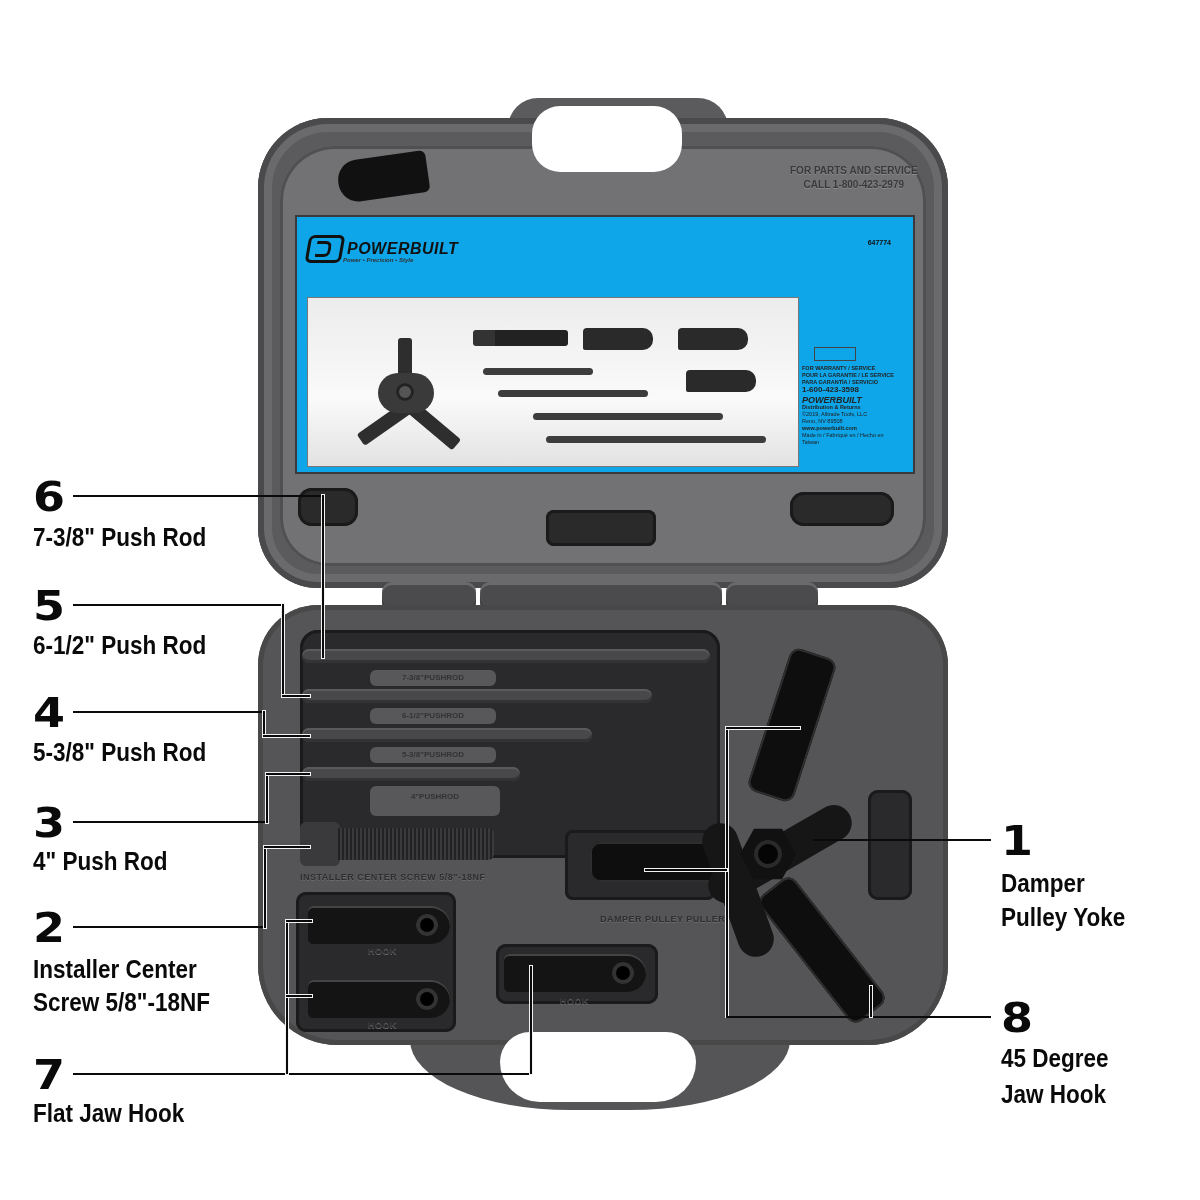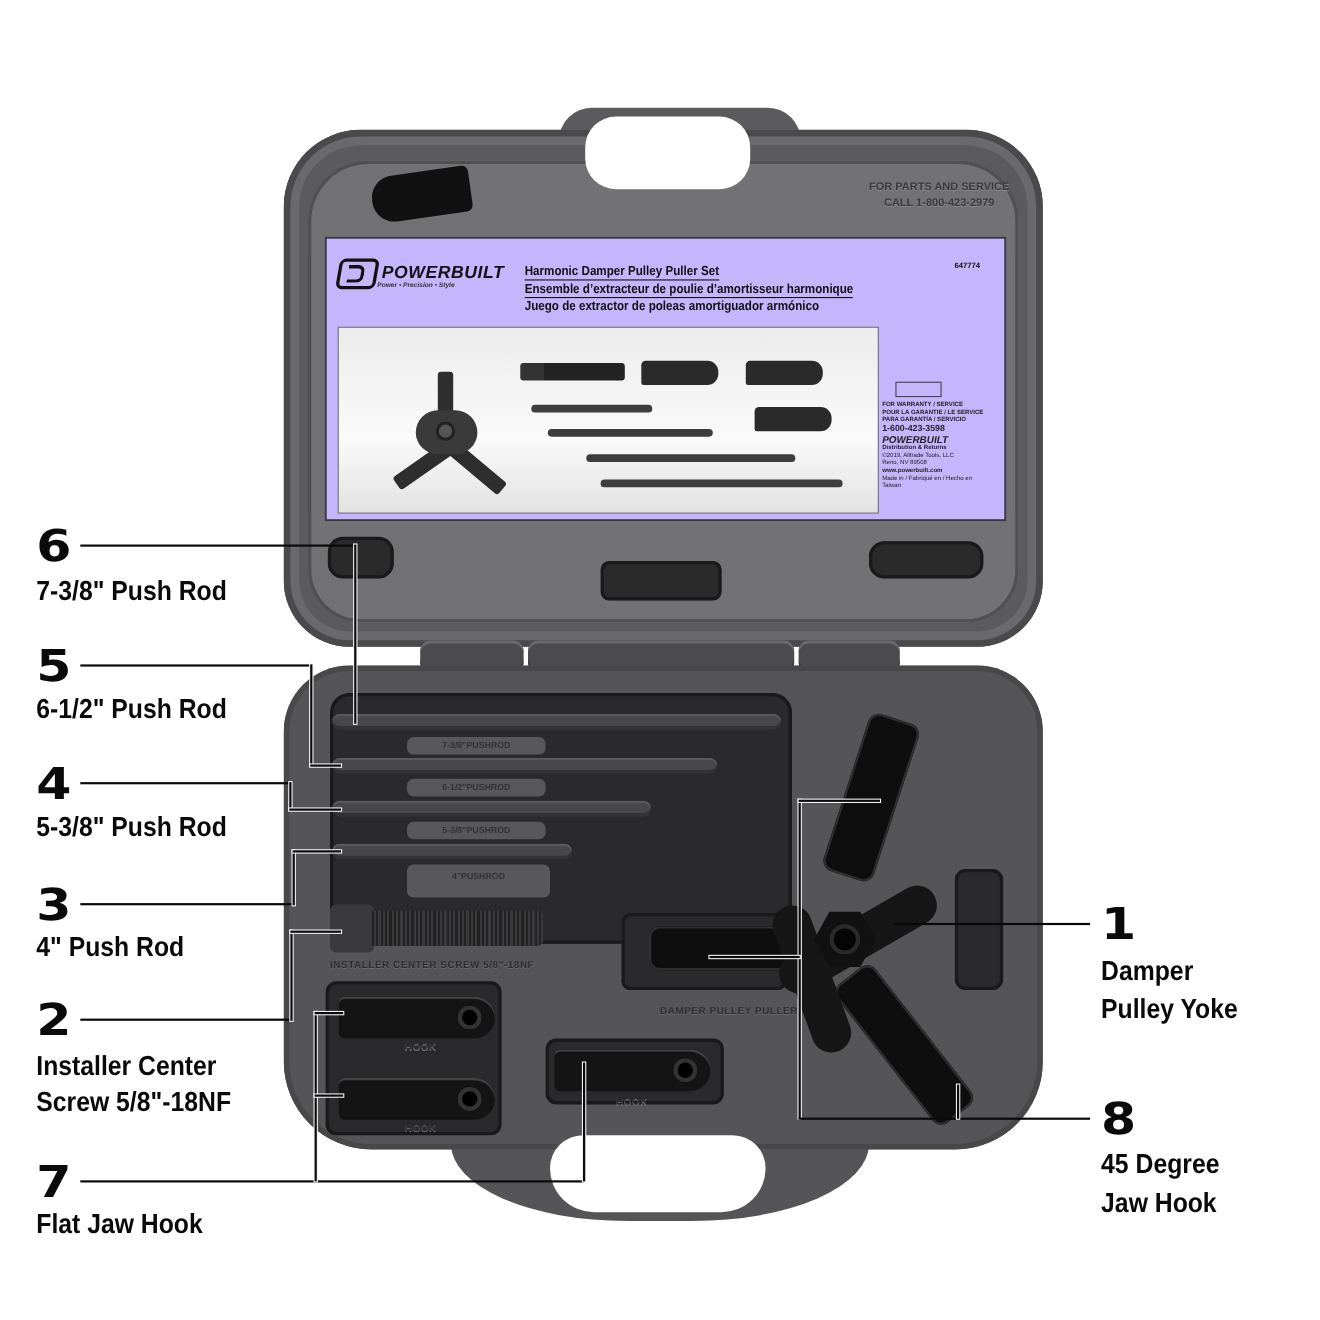--- a/index.html
+++ b/index.html
@@ -10,21 +10,21 @@
   .lbl{position:absolute;font-family:"Liberation Sans",sans-serif;font-weight:700;font-size:25px;line-height:34px;color:#0a0a0a;transform:scaleX(0.9);transform-origin:left top;white-space:nowrap;}
   .ln{position:absolute;background:#0a0a0a;}
   .ln.w{box-shadow:0 0 0 1px #f2f2f2;}
   
   .lid{position:absolute;left:258px;top:118px;width:690px;height:470px;background:#5b5b5d;border-radius:70px 70px 60px 60px;box-shadow:inset 0 0 0 6px #4a4a4c, inset 0 0 0 14px #6a6a6c;}
   .lid-inner{position:absolute;left:22px;top:28px;width:646px;height:420px;background:#727274;border-radius:55px 55px 48px 48px;box-shadow:inset 0 0 0 3px #505052;}
   .handle-top{position:absolute;left:508px;top:98px;width:220px;height:80px;background:#5b5b5d;border-radius:30px 30px 0 0;}
   .handle-hole{position:absolute;left:440px;top:106px;width:150px;height:66px;background:#fff;border-radius:28px;left:532px;}
   .slot-left{position:absolute;left:338px;top:156px;width:90px;height:42px;background:#111;border-radius:20px 6px 6px 20px;transform:rotate(-8deg);}
   .emboss{position:absolute;left:790px;top:164px;font-size:10px;line-height:14px;color:#3a3a3c;font-weight:700;text-shadow:0 1px 0 #8a8a8c;text-align:center;}
-  .label-card{position:absolute;left:295px;top:215px;width:616px;height:255px;background:#c4b5fd;border:2px solid #3a3a3a;}
+  .label-card{position:absolute;left:295px;top:215px;width:616px;height:255px;background:#0ea5e9;border:2px solid #3a3a3a;}
   .brand{position:absolute;left:10px;top:18px;display:flex;align-items:center;gap:4px;}
   .brand-logo{width:30px;height:22px;border:3px solid #111;border-radius:6px;position:relative;transform:skewX(-10deg);}
   .brand-logo:after{content:"";position:absolute;left:6px;top:3px;width:12px;height:10px;border:3px solid #111;border-left:none;border-radius:0 6px 6px 0;}
   .brand-name{font-weight:900;font-style:italic;font-size:16px;color:#111;letter-spacing:0.5px;}
   .brand-tag{position:absolute;left:46px;top:40px;font-size:6px;font-style:italic;font-weight:700;color:#333;}
   .titles{position:absolute;left:180px;top:22px;}
   .titles div{font-weight:700;font-size:12px;line-height:15px;color:#111;transform:scaleX(0.88);transform-origin:left top;white-space:nowrap;}
   .titles .u{border-bottom:1.5px solid #111;display:inline-block;}
   .sku{position:absolute;right:22px;top:22px;font-size:7px;font-weight:700;color:#111;}
   .photo{position:absolute;left:10px;top:80px;width:490px;height:168px;background:linear-gradient(180deg,#ececec,#fafafa 60%,#e2e2e2);border:1px solid #777;}
@@ -65,25 +65,20 @@
   <div>FOR PARTS AND SERVICE</div>
   <div>CALL 1-800-423-2979</div>
 </div>
 
 <div class="label-card">
   <div class="brand">
     <div class="brand-logo"></div>
     <span class="brand-name">POWERBUILT</span>
   </div>
   <div class="brand-tag">Power • Precision • Style</div>
-  <div class="titles">
-    <div><span class="u">Harmonic Damper Pulley Puller Set</span></div>
-    <div><span class="u">Ensemble d’extracteur de poulie d’amortisseur harmonique</span></div>
-    <div><span>Juego de extractor de poleas amortiguador armónico</span></div>
-  </div>
   <div class="sku">647774</div>
 
   <div class="photo">
 
     <div class="abs" style="left:40px;top:40px;width:120px;height:110px;">
       <div class="abs" style="left:50px;top:0;width:14px;height:60px;background:#2e2e2e;border-radius:3px;"></div>
       <div class="abs" style="left:0;top:55px;width:70px;height:14px;background:#2e2e2e;border-radius:3px;transform:rotate(-35deg);transform-origin:right center;"></div>
       <div class="abs" style="left:55px;top:55px;width:70px;height:14px;background:#2e2e2e;border-radius:3px;transform:rotate(40deg);transform-origin:left center;"></div>
       <div class="abs" style="left:30px;top:35px;width:56px;height:40px;background:#3a3a3a;border-radius:20px;"></div>
       <div class="abs" style="left:48px;top:45px;width:18px;height:18px;background:#555;border-radius:50%;box-shadow:inset 0 0 0 3px #222;"></div>

